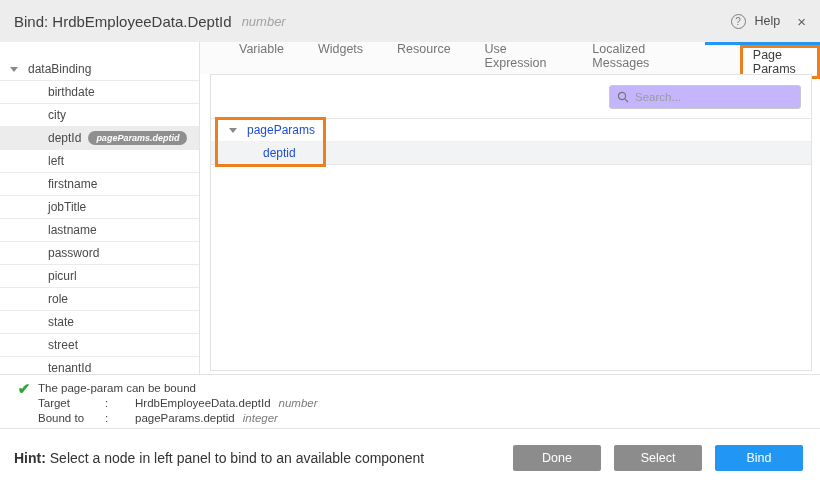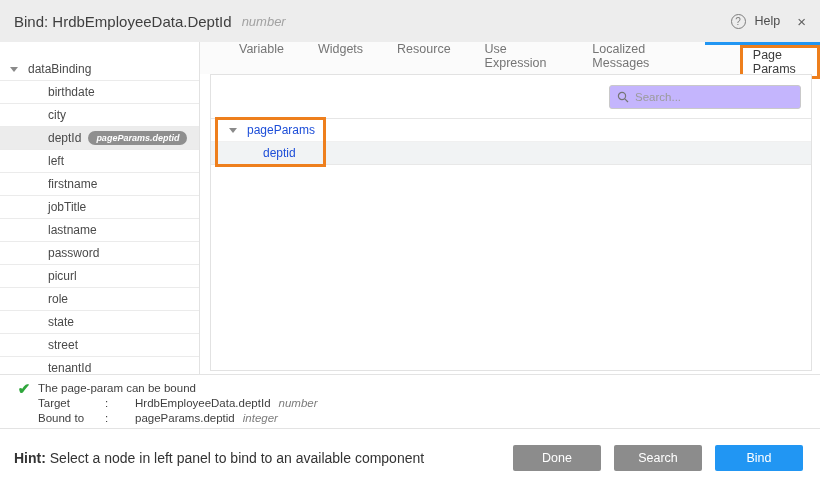--- a/index.html
+++ b/index.html
@@ -185,18 +185,18 @@
       </div>
     </div>
   </div>
 
   <div class="footer">
     <div class="hint">
       <b>Hint:</b><span> Select a node in left panel to bind to an available component</span>
     </div>
     <div class="btns">
       <button class="btn gray">Done</button>
-      <button class="btn gray">Search</button>
+      <button class="btn gray">Select</button>
       <button class="btn blue">Bind</button>
     </div>
   </div>
 
 </div>
 
 </body></html>

